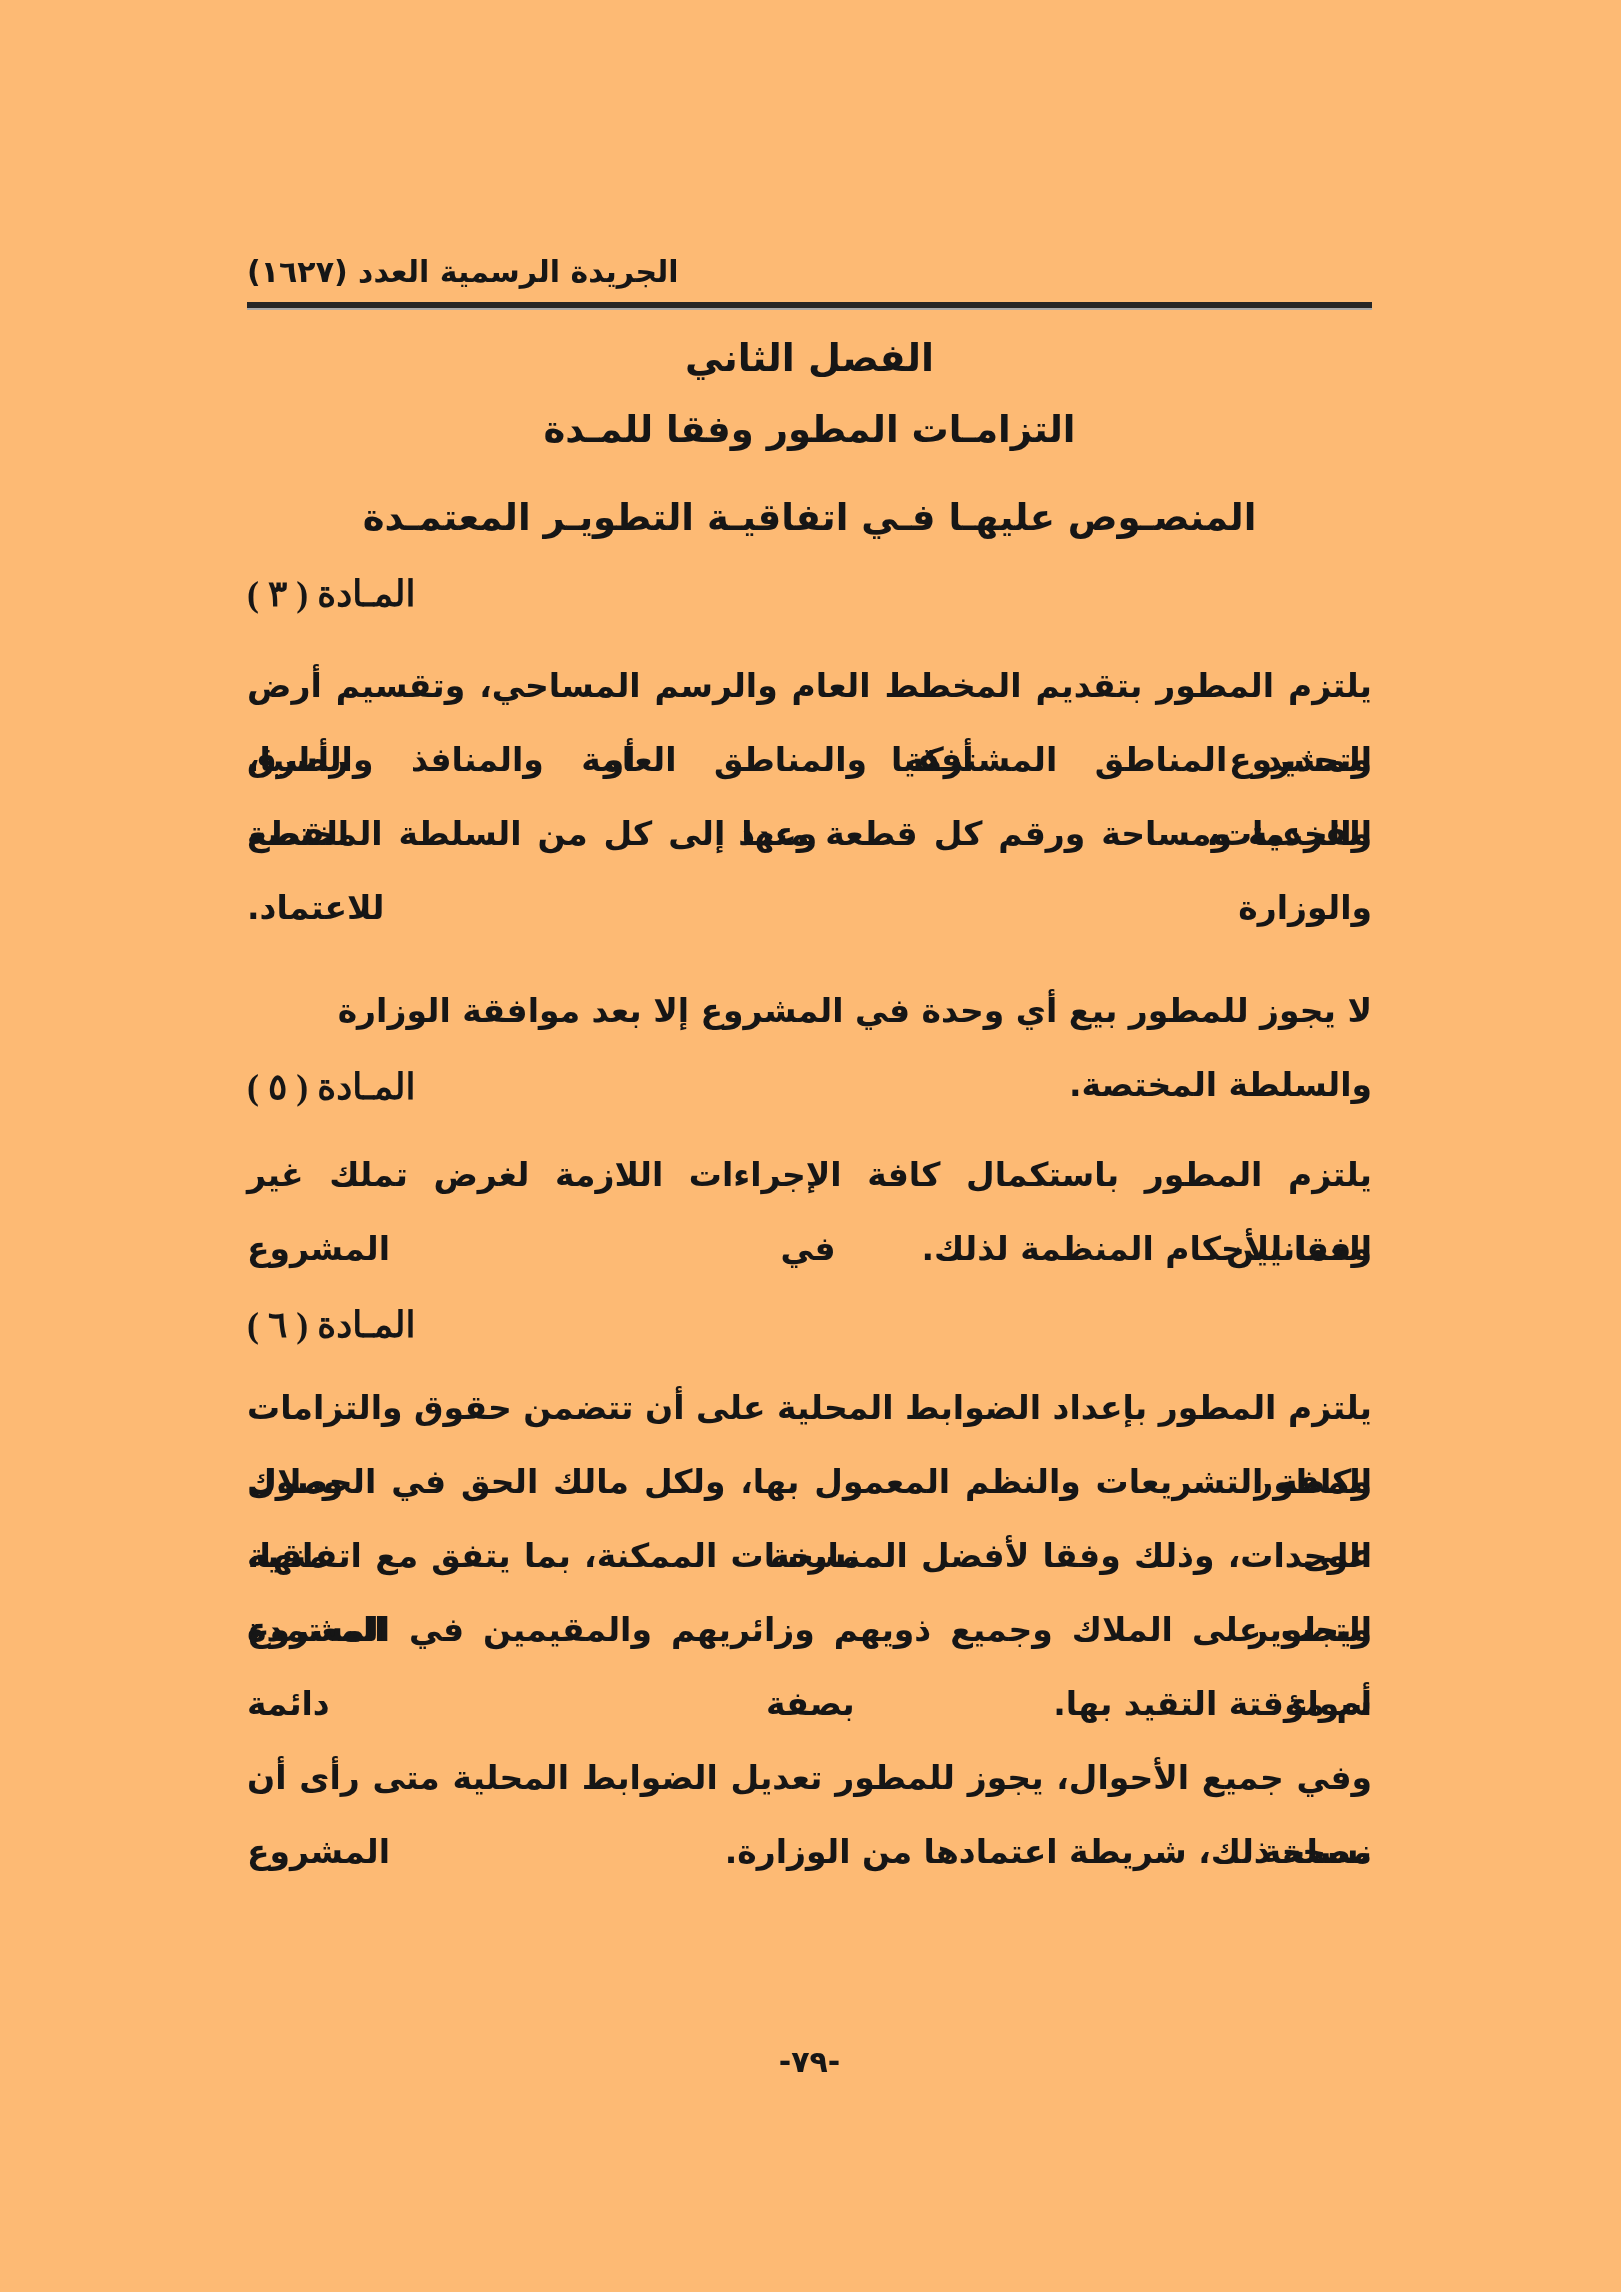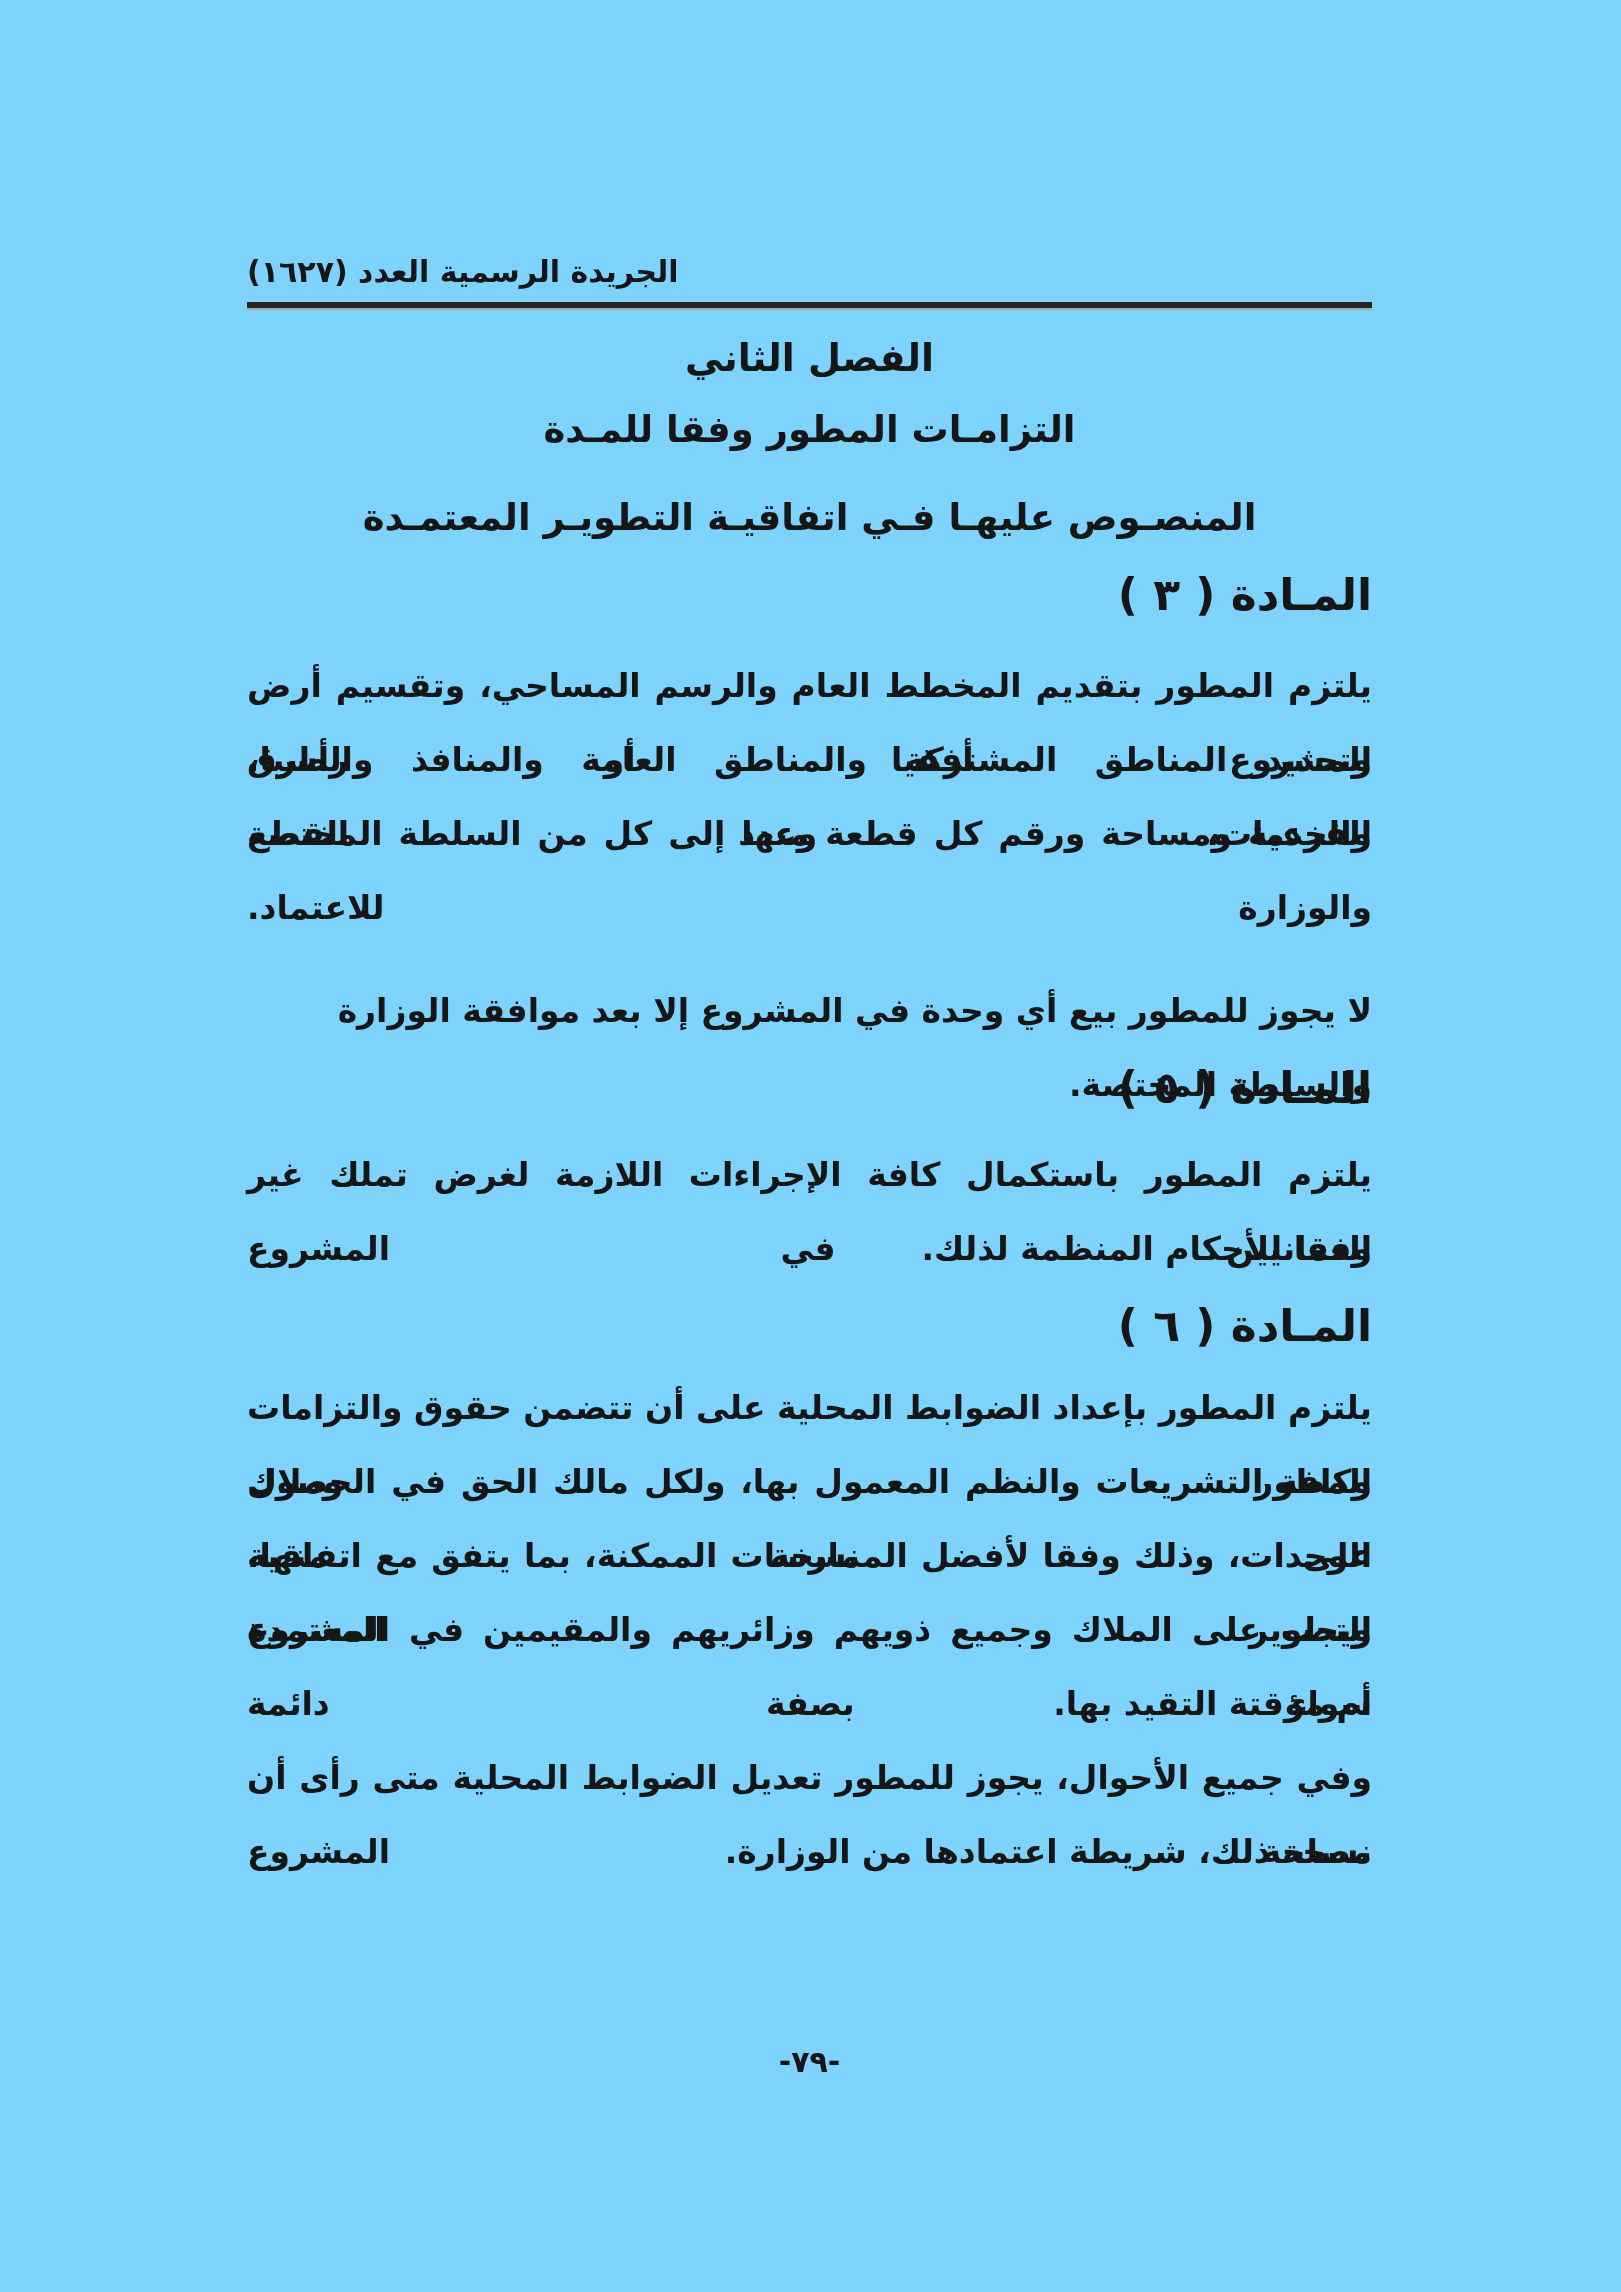--- a/index.html
+++ b/index.html
@@ -4,21 +4,21 @@
 <style>
   html, body {
     margin: 0;
     padding: 0;
     background: #ffffff;
   }
   .page {
     position: relative;
     width: 1621px;
     height: 2293px;
-    background: #7dd3fc;
+    background: #fdba74;
     direction: rtl;
     overflow: hidden;
     font-family: "DejaVu Sans", sans-serif;
     font-weight: bold;
     color: #161616;
     margin: 0 auto;
   }
   .hdr {
     position: absolute;
     top: 251px;
@@ -43,24 +43,25 @@
     text-align: center;
     white-space: nowrap;
   }
   .chapter-title   { top: 333px; font-size: 38px; line-height: 51px; }
   .chapter-sub1    { top: 404px; font-size: 37px; line-height: 51px; }
   .chapter-sub2    { top: 492px; font-size: 37px; line-height: 51px; }
   .art-heading {
     position: absolute;
     left: 247px;
     width: 1125px;
-    text-align: right;
-    font-size: 44px;
+    text-align: left;
+    font-size: 36px;
     line-height: 45px;
     white-space: nowrap;
+    font-family: Liberation Serif, serif;
   }
   .h-art3 { top: 572px; }
   .h-art4 { top: 896px; }
   .h-art5 { top: 1029px; margin-top: 36px; }
   .h-art6 { top: 1303px; }
   .para {
     position: absolute;
     left: 247px;
     width: 1125px;
   }

